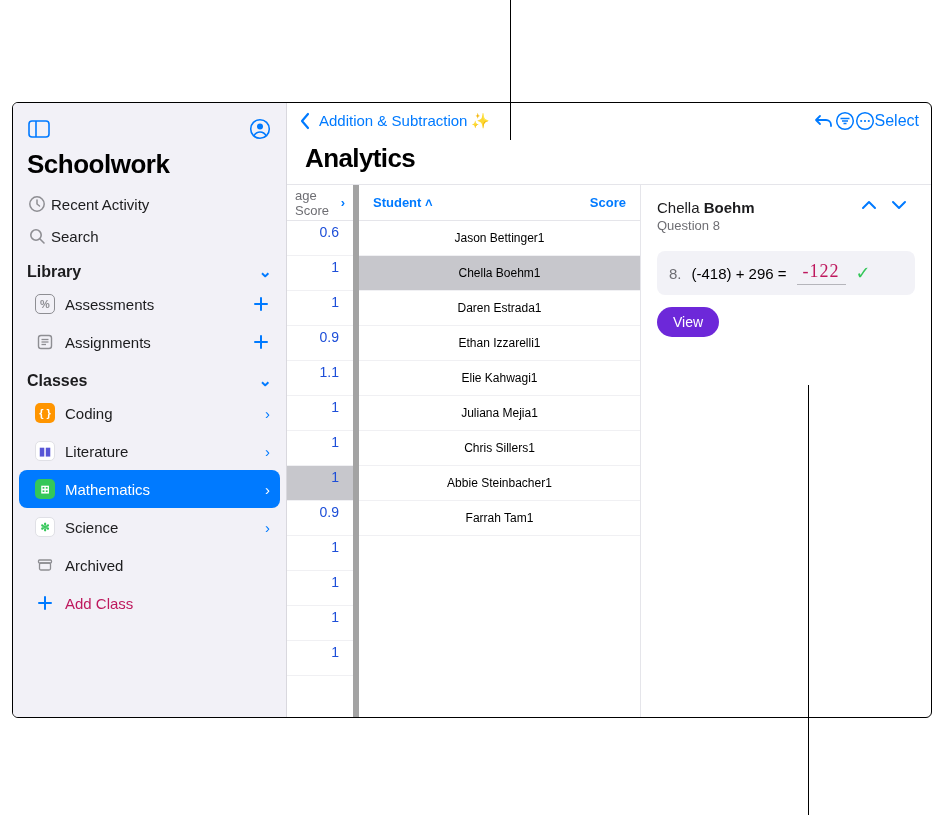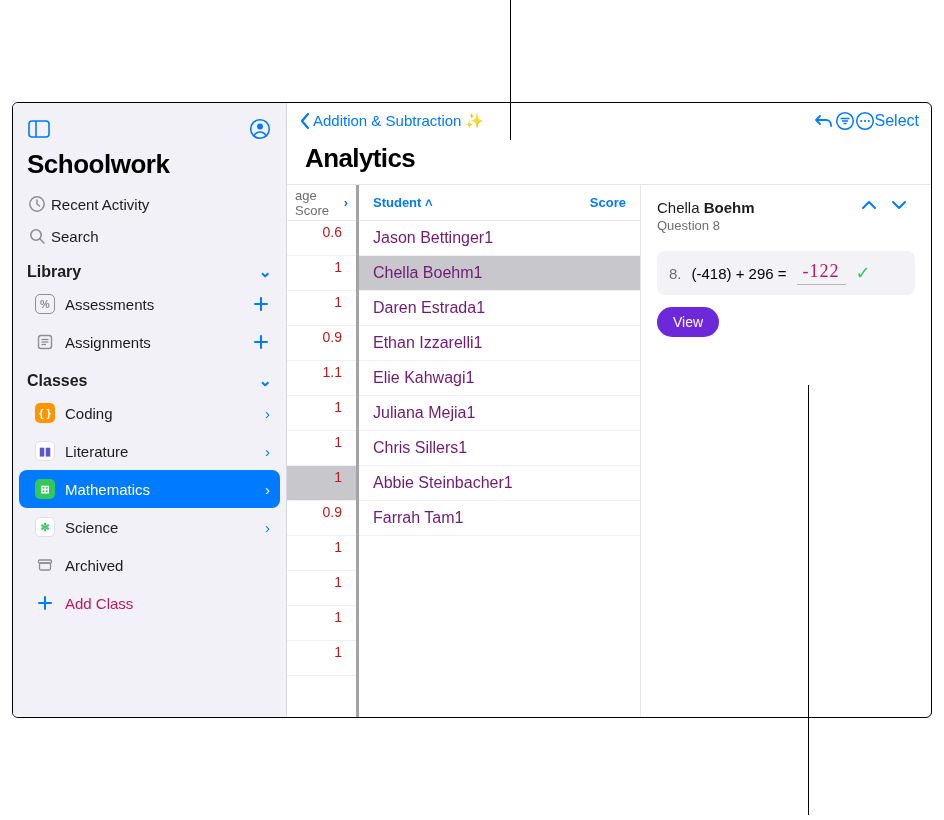--- a/index.html
+++ b/index.html
@@ -20,37 +20,37 @@
   .lib-row .trail { margin-left: auto; color: #007aff; }
   .class-row .trail { margin-left: auto; color: #007aff; }
   .class-row.active { background: #007aff; color: #fff; }
   .class-row.active .trail { color: #fff; }
   .add-class { color: #be185d; }
   .ibox { width: 20px; height: 20px; border-radius: 5px; display:flex; align-items:center; justify-content:center; font-size: 11px; font-weight:600; }
 
   
   .main { flex: 1; display: flex; flex-direction: column; }
   .main-top { display: flex; align-items: center; justify-content: space-between; height: 36px; padding: 0 12px; }
-  .back { display: flex; align-items: center; gap: 2px; color: #007aff; font-size: 15px; cursor: pointer; }
+  .back { display: flex; align-items: center; gap: 8px; color: #007aff; font-size: 15px; cursor: pointer; }
   .main-actions { display: flex; align-items: center; color: #007aff; }
   .main-actions .link { font-size: 16px; cursor: pointer; }
   .main-title { font-size: 26px; font-weight: 800; letter-spacing: -0.6px; padding: 4px 18px 10px; }
   .cols { flex: 1; display: grid; grid-template-columns: 72px 1fr 290px; overflow: hidden; border-top: 1px solid #e5e5ea; }
 
   
-  .strip { border-right: 3px solid #a3a3a3; overflow: hidden; }
+  .strip { border-right: 6px solid #a3a3a3; overflow: hidden; }
   .strip-head { display:flex; align-items:center; justify-content:space-between; padding: 0 8px; height: 36px; font-size: 13px; color: #6e6e73; border-bottom: 1px solid #e5e5ea; }
   .strip-head .arr { color:#007aff; font-weight:700; }
-  .strip-row { height: 35px; display:flex; align-items:center; justify-content:flex-end; padding: 0 14px 12px 8px; font-size: 14px; color: #b91c1c; border-bottom: 1px solid #f0f0f3; }
+  .strip-row { height: 35px; display:flex; align-items:center; justify-content:flex-end; padding: 0 14px 12px 8px; font-size: 14px; color: #1d4ed8; border-bottom: 1px solid #f0f0f3; }
   .strip-row.sel { background: #c7c7cc; }
 
   
   .students { border-right: 1px solid #e5e5ea; overflow: hidden; }
   .stu-head { display:flex; align-items:center; justify-content:space-between; height: 36px; padding: 0 14px; font-size: 13px; font-weight: 600; color: #007aff; border-bottom: 1px solid #e5e5ea; }
-  .stu-row { display:flex; align-items:center; justify-content:flex-start; height: 35px; padding: 0 14px; font-size: 16px; color: #701a75; border-bottom: 1px solid #f0f0f3; cursor: pointer; }
+  .stu-row { display:flex; align-items:center; justify-content:center; height: 35px; padding: 0 14px; font-size: 12px; color: #000000; border-bottom: 1px solid #f0f0f3; cursor: pointer; }
   .stu-row.sel { background: #c7c7cc; }
 
   
   .detail { padding: 14px 16px; }
   .dname { font-size: 15px; color: #1c1c1e; }
   .dname b { font-weight: 700; }
   .dq { font-size: 13px; color: #6e6e73; margin-top: 2px; }
   .dnav { position: absolute; right: 24px; display:flex; gap: 14px; color:#007aff; }
   .card { margin-top: 18px; background: #f2f2f7; border-radius: 8px; padding: 10px 12px; display:flex; align-items:center; gap: 10px; font-size: 15px; }
   .card .num { color:#6e6e73; }

